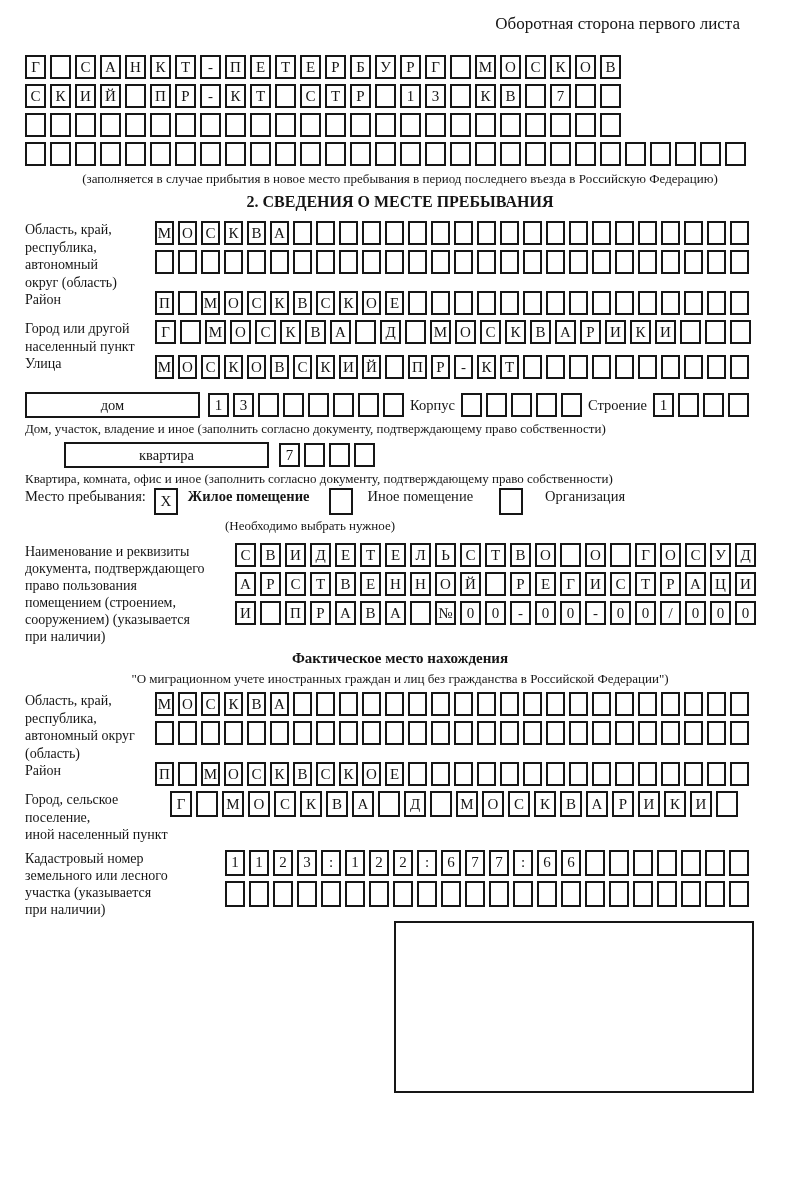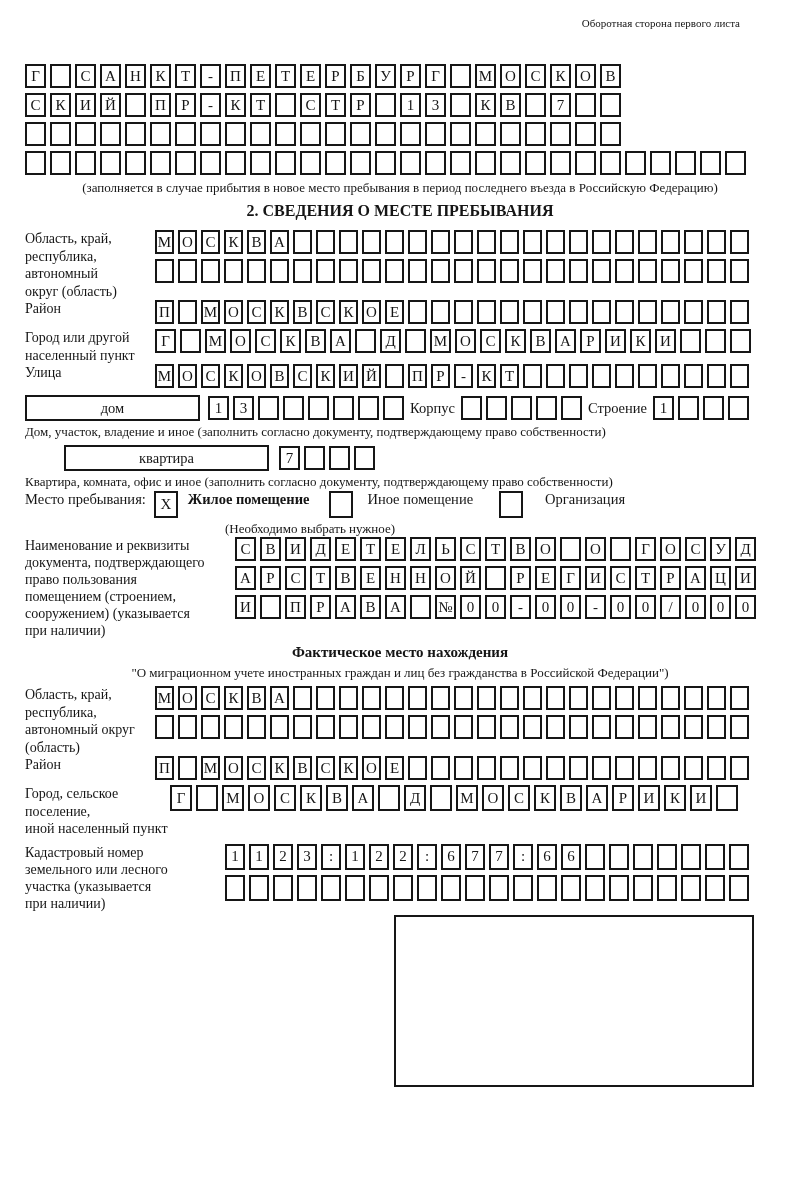--- a/index.html
+++ b/index.html
@@ -1,20 +1,20 @@
 <!DOCTYPE html>
 <html><head>
 <meta charset="utf-8">
 <style>
   * { margin:0; padding:0; box-sizing:border-box; }
   html,body { width:800px; height:1180px; background:#fff; overflow:hidden; }
   body { font-family:"Liberation Serif","DejaVu Serif",serif; color:#151515; }
   .page { width:800px; height:1180px; padding:14px 25px 0 25px; position:relative; }
 
-  .header-note { text-align:right; font-size:11px; line-height:19px; padding-right:35px; margin-bottom:31px; }
+  .header-note { text-align:right; font-size:17px; line-height:19px; padding-right:35px; margin-bottom:22px; }
 
   .frow { display:flex; align-items:flex-start; }
   .flabel { font-size:14px; line-height:17.5px; white-space:pre-line; flex-shrink:0; }
   .w130 { width:130px; }
   .w145 { width:145px; }
   .w200 { width:200px; }
   .w210 { width:210px; }
 
   .cells { display:flex; gap:4px; margin-bottom:5px; }
   .cell { width:21px; height:24px; border:2px solid #161616; display:flex; align-items:center; justify-content:center; font-size:15px; line-height:1; flex-shrink:0; }
@@ -317,21 +317,21 @@
         <div class="cell"></div>
         <div class="cell"></div>
         <div class="cell"></div>
         <div class="cell"></div>
         <div class="cell"></div>
         <div class="cell"></div>
         <div class="cell"></div>
       </div>
   </div>
 
-  <div class="inline-row" style="margin-top:2px;">
+  <div class="inline-row" style="margin-top:8px;">
     <div class="labelbox" style="width:175px;margin-right:8px;">дом</div>
     <div class="cells mb0">
         <div class="cell">1</div>
         <div class="cell">3</div>
         <div class="cell"></div>
         <div class="cell"></div>
         <div class="cell"></div>
         <div class="cell"></div>
         <div class="cell"></div>
         <div class="cell"></div>
@@ -369,21 +369,21 @@
     <span>Место пребывания:</span>
     <div class="checkbox" style="margin-left:8px;">X</div>
     <span style="margin-left:10px;font-weight:bold;">Жилое помещение</span>
     <div class="checkbox" style="margin-left:20px;"></div>
     <span style="margin-left:14px;">Иное помещение</span>
     <div class="checkbox" style="margin-left:26px;"></div>
     <span style="margin-left:22px;">Организация</span>
   </div>
   <div class="note" style="margin-left:200px;margin-top:2px;">(Необходимо выбрать нужное)</div>
 
-  <div class="frow" style="">
+  <div class="frow" style="margin-top:9px;">
     <div class="flabel w210" style="line-height:17px;">Наименование и реквизиты
 документа, подтверждающего
 право пользования
 помещением (строением,
 сооружением) (указывается
 при наличии)</div>
     <div>
       <div class="cells">
           <div class="cell">С</div>
           <div class="cell">В</div>

